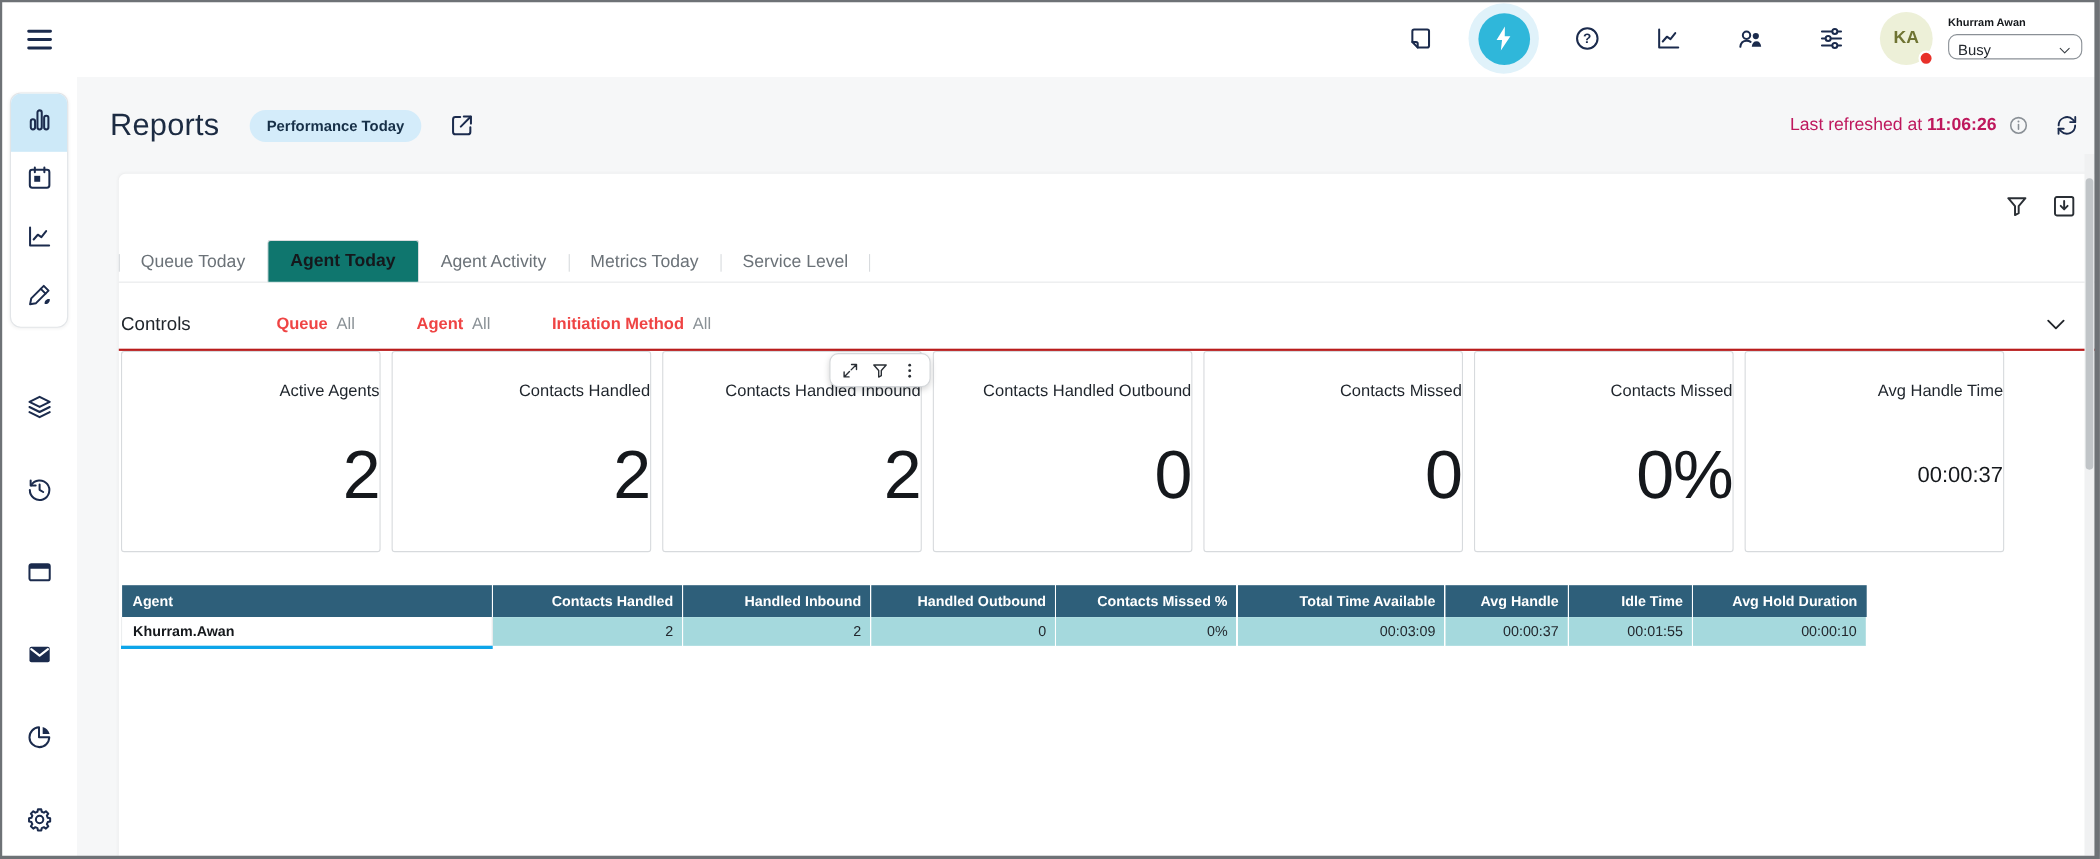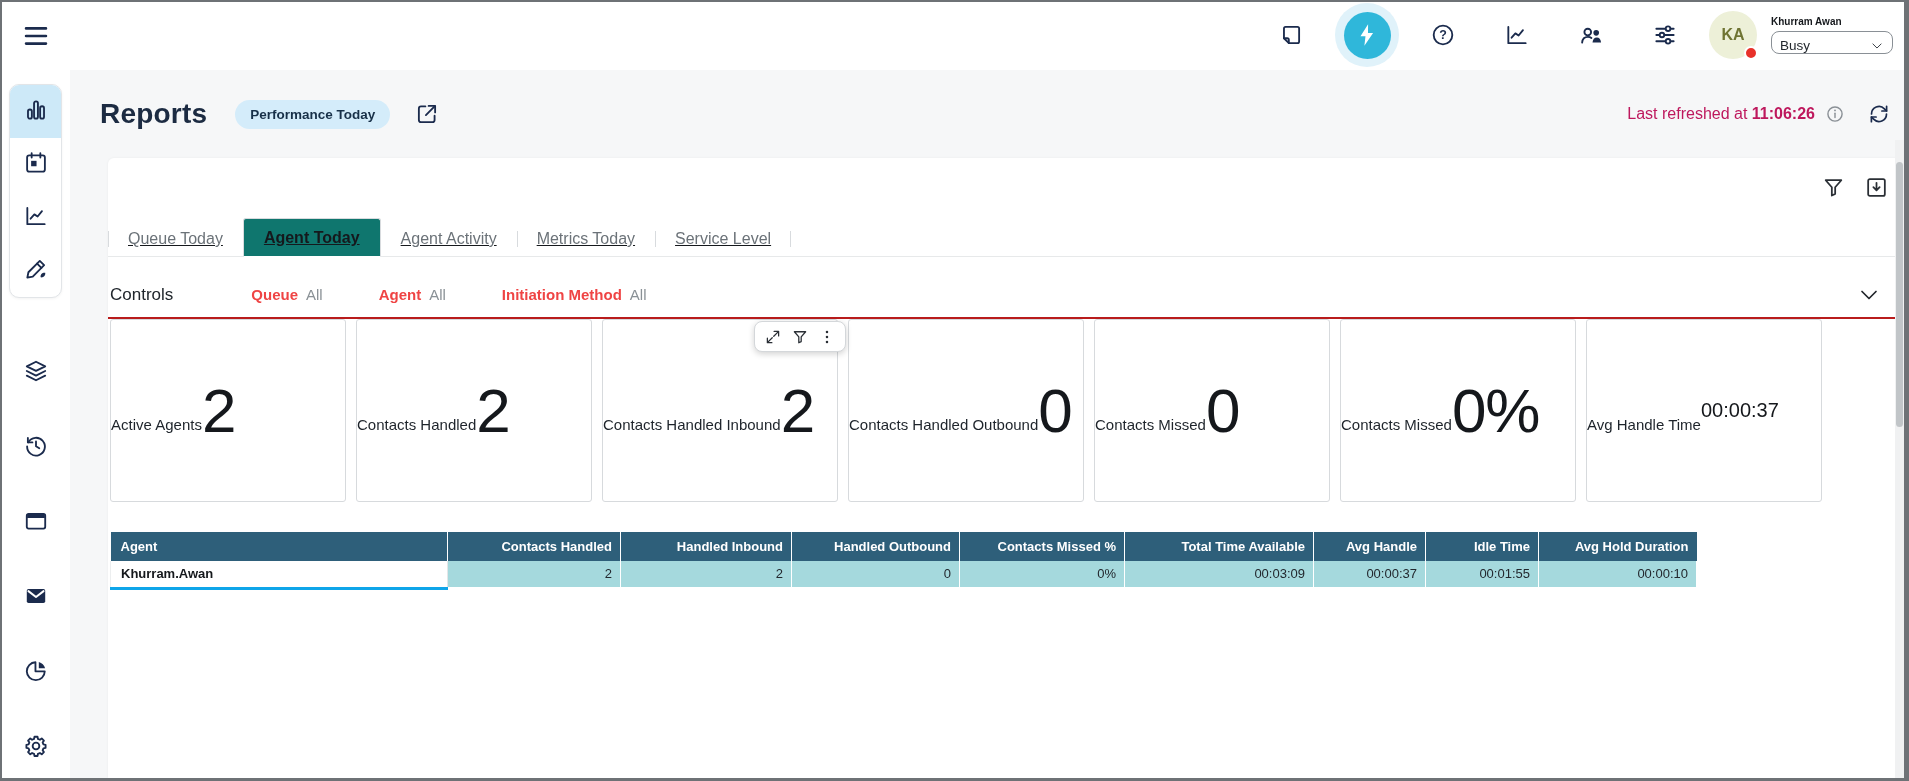--- a/index.html
+++ b/index.html
@@ -36,57 +36,57 @@
   .side-group { position:absolute; left:9px; top:14px; width:53px; border:1px solid #e2e5e8; border-radius:10px;
     background:#fff; box-shadow:0 1px 3px rgba(0,0,0,.05); overflow:hidden; }
   .side-item { width:100%; height:53px; display:flex; align-items:center; justify-content:center; cursor:pointer; }
   .side-item.active { background:var(--sidebar-active-bg,#cde9f8); }
   .side-loose { position:absolute; left:9px; top:276px; width:53px; display:flex; flex-direction:column; }
   .side-loose .side-item { height:53px; margin-bottom:22px; }
 
   
   .main { position:absolute; left:70px; top:70px; right:0; bottom:0; background:#f6f7f8; }
   .page-header { position:absolute; left:30px; right:18px; top:0; height:88px; display:flex; align-items:center; }
-  .page-title { font-size:28px; font-weight:700; color:#1c2b42; letter-spacing:.2px; }
+  .page-title { font-size:28px; font-weight:400; color:#1c2b42; letter-spacing:.2px; }
   .badge { margin-left:28px; background:var(--badge-bg,#d4ecfa); color:#173048; font-weight:bold;
     font-size:13.5px; padding:7px 15px; border-radius:15px; }
   .ext-link { margin-left:24px; width:26px; height:26px; color:#1b2b4d; cursor:pointer; }
   .header-spacer { flex:1; }
   .refresh-text { font-size:16px; color:#be185d; }
   .refresh-text b { font-weight:bold; }
   .info-ic { margin-left:10px; width:20px; height:20px; color:#8a9096; cursor:pointer; }
   .refresh-ic { margin-left:22px; width:24px; height:24px; color:#1b2b4d; cursor:pointer; }
 
   
   .panel { position:absolute; left:38px; top:88px; right:2px; bottom:3px; background:#fff;
     border-radius:6px 0 0 0; box-shadow:0 0 3px rgba(0,0,0,.05); }
   .panel-tools { position:absolute; top:17px; right:18px; display:flex; gap:18px; color:#2a2f35; }
   .panel-tools .tool { width:25px; height:25px; cursor:pointer; }
 
   .tabs { position:absolute; left:0; right:0; top:64px; height:35px; display:flex; align-items:flex-end;
-    border-bottom:1px solid #e7e9ea;text-decoration:underline; }
+    border-bottom:1px solid #e7e9ea; }
   .tab { position:relative; height:34px; line-height:34px; padding:0 20px; font-size:16px; color:#6b7278; cursor:pointer; white-space:nowrap; }
   .tab:not(.active)::before { content:''; position:absolute; left:0; top:9px; height:16px; width:1px; background:#d8dbde; }
   .tab.active + .tab::before { display:none; }
   .tab:last-child::after { content:''; position:absolute; right:0; top:9px; height:16px; width:1px; background:#d8dbde; }
   .tab.active { background:#0f766e; border:1px solid #d8dbde; border-bottom:1px solid #fff; margin-bottom:-1px;
     height:39px; line-height:37px; font-weight:bold; color:#15181c; border-radius:3px 3px 0 0; }
 
   .controls { position:absolute; left:0; right:0; top:114px; height:47px; display:flex; align-items:center;
     border-bottom:2px solid #b91c1c; padding:0 26px 0 2px; }
   .controls-title { font-size:17px; color:#20262c; }
   .filter { margin-left:56px; font-size:15px; cursor:pointer; white-space:nowrap; }
   .filter:first-of-type { margin-left:78px; }
   .filter .f-name { font-weight:bold; color:#ef4444; }
   .filter .f-val { color:#8a9196; margin-left:8px; }
   .controls-chevron { margin-left:auto; width:24px; height:24px; color:#22262b; cursor:pointer; }
 
   .cards { position:absolute; left:2px; top:161px; height:183px; display:flex; gap:10px; }
   .card { width:236px; height:183px; background:#fff; border:1px solid #d7dadd; border-radius:3px;
-    display:flex; flex-direction:row; align-items:center; cursor:pointer; }
+    display:flex; flex-direction:column; align-items:flex-end; cursor:pointer; }
   .card-title { margin-top:27px; font-size:15px; color:#1e242b; text-align:center; }
   .card-value { flex:1; display:flex; align-items:center; font-size:62px; font-weight:300; color:#15181c; letter-spacing:-1px; }
   .card-value.time { font-size:20px; font-weight:400; letter-spacing:0; }
 
   .float-toolbar { position:absolute; left:646px; top:163px; width:92px; height:31px; background:#fff;
     border:1px solid #d4d7da; border-radius:8px; box-shadow:0 2px 6px rgba(0,0,0,.18);
     display:flex; align-items:center; justify-content:space-evenly; color:#2a2f35; z-index:5; }
   .float-toolbar .tb-ic { width:18px; height:18px; cursor:pointer; }
 
   .table-wrap { position:absolute; left:2px; top:374px; }

